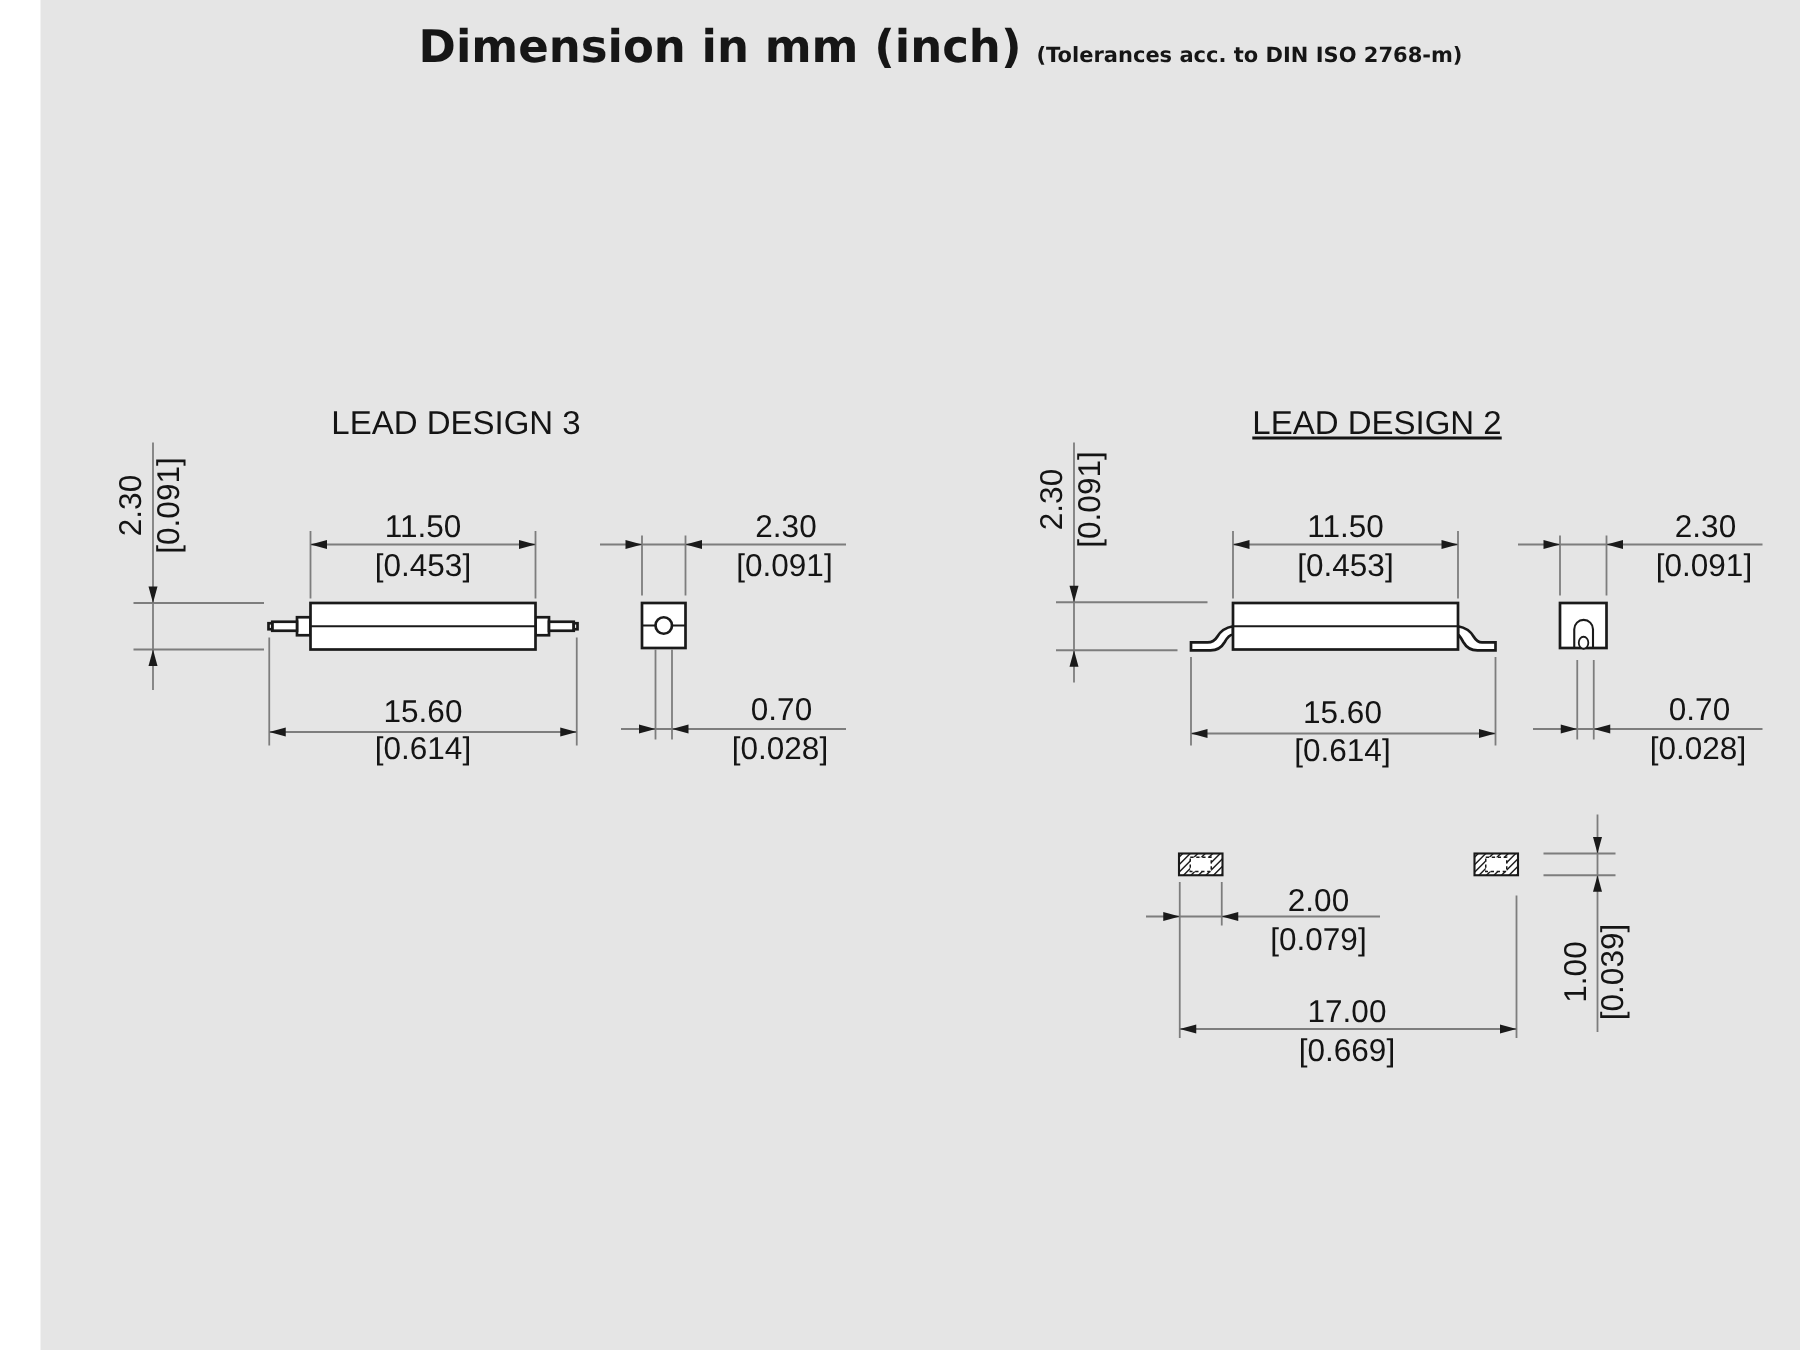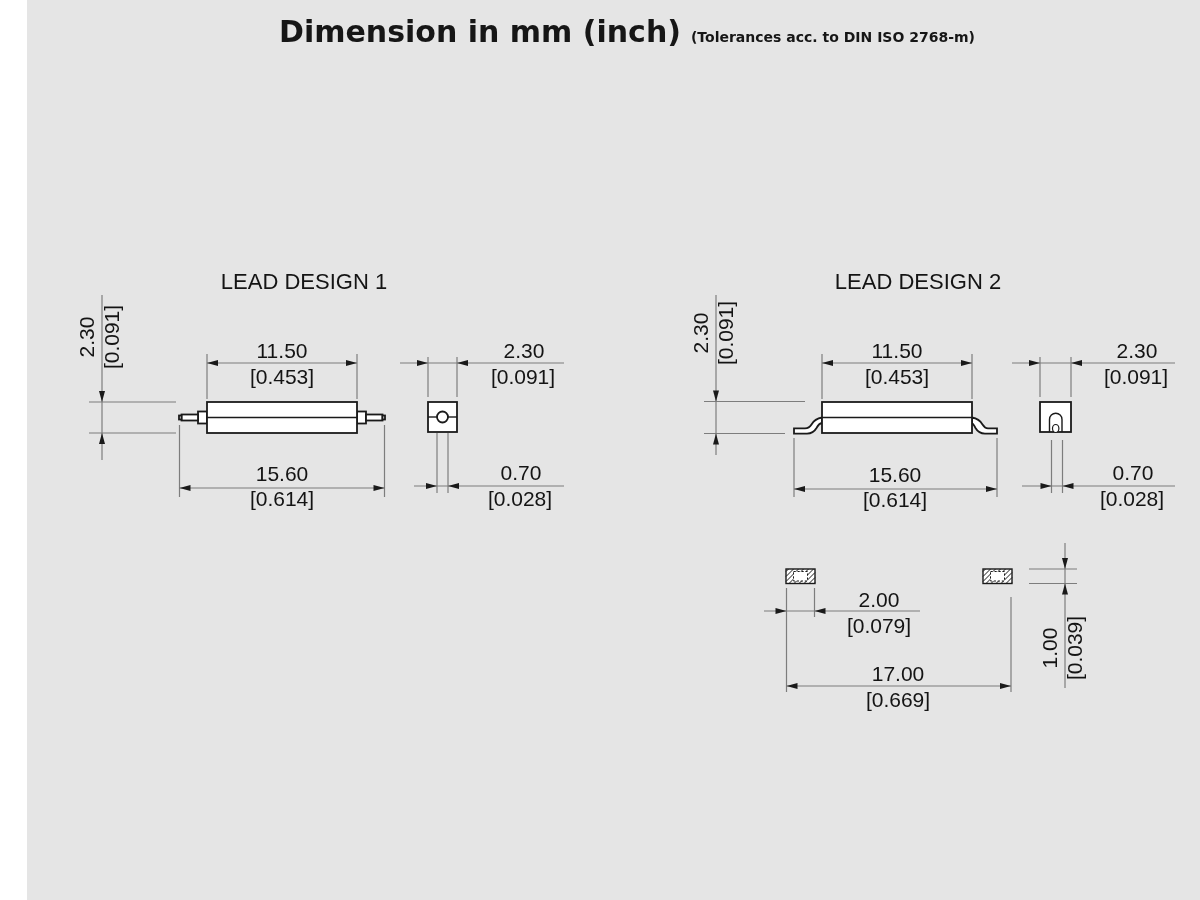--- a/index.html
+++ b/index.html
@@ -20,22 +20,22 @@
 </head>
 <body>
 
 <div class="canvas">
 
   <div class="title-row">
     <span class="title-main">Dimension in mm (inch)</span>
     <span class="title-tol">(Tolerances acc. to DIN ISO 2768-m)</span>
   </div>
 
-  <div class="design-label" style="left:277px;top:269px;">LEAD DESIGN 1</div>
-  <div class="design-label" style="left:891px;top:269px;">LEAD DESIGN 2</div>
+  <div class="design-label" style="left:277px;top:269px;">LEAD DESIGN 3</div>
+  <div class="design-label" style="left:891px;top:269px;text-decoration:underline;">LEAD DESIGN 2</div>
 
   <svg width="1200" height="900" viewBox="0 0 1200 900">
 
     <g>
 
       <g>
         <line class="dim" x1="62" y1="402" x2="149" y2="402"></line>
         <line class="dim" x1="62" y1="433" x2="149" y2="433"></line>
         <line class="dim" x1="75" y1="295" x2="75" y2="460"></line>
         <path class="arr" d="M75,402 L72,391 L78,391 Z"></path>

